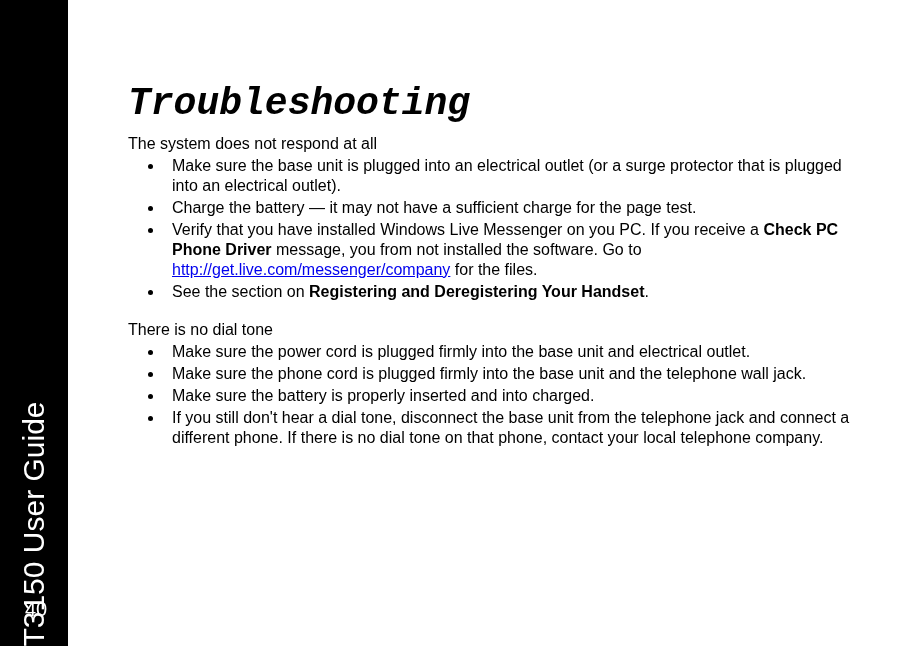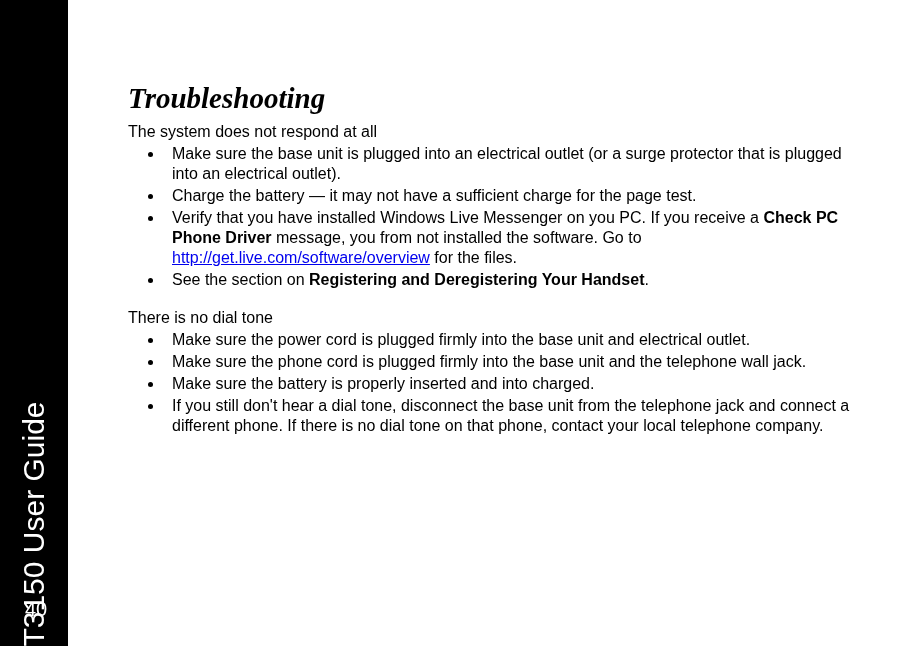--- a/index.html
+++ b/index.html
@@ -41,25 +41,25 @@
   }
   .content {
     position: absolute;
     left: 128px;
     top: 80px;
     width: 740px;
     font-size: 16px;
     line-height: 1.25;
   }
   .title {
-    font-size: 29px;
+    font-size: 38px;
     font-weight: bold;
     font-style: italic;
     margin: 0 0 6px 0;
-    font-family: Liberation Serif, serif;
+    font-family: Liberation Mono, monospace;
   }
   .intro {
     margin: 0 0 16px 0;
   }
   .section-heading {
     font-weight: normal;
     margin: 0 0 2px 0;
   }
   ul.bullets {
     margin: 0 0 18px 0;
@@ -84,21 +84,21 @@
   <div class="page-number">40</div>
 </div>
 
 <div class="content">
   <h1 class="title">Troubleshooting</h1>
 
   <p class="section-heading">The system does not respond at all</p>
   <ul class="bullets">
     <li><span>Make sure the base unit is plugged into an electrical outlet (or a surge protector that is plugged into an electrical outlet).</span></li>
     <li><span>Charge the battery — it may not have a sufficient charge for the page test.</span></li>
-    <li><span>Verify that you have installed Windows Live Messenger on you PC. If you receive a </span><span class="bold">Check PC Phone Driver</span><span> message, you from not installed the software. Go to </span><span class="link">http://get.live.com/software/overview</span><span> for the files.</span></li>
+    <li><span>Verify that you have installed Windows Live Messenger on you PC. If you receive a </span><span class="bold">Check PC Phone Driver</span><span> message, you from not installed the software. Go to </span><span class="link">http://get.live.com/messenger/company</span><span> for the files.</span></li>
     <li><span>See the section on </span><span class="bold">Registering and Deregistering Your Handset</span><span>.</span></li>
   </ul>
 
   <p class="section-heading">There is no dial tone</p>
   <ul class="bullets">
     <li><span>Make sure the power cord is plugged firmly into the base unit and electrical outlet.</span></li>
     <li><span>Make sure the phone cord is plugged firmly into the base unit and the telephone wall jack.</span></li>
     <li><span>Make sure the battery is properly inserted and into charged.</span></li>
     <li><span>If you still don't hear a dial tone, disconnect the base unit from the telephone jack and connect a different phone. If there is no dial tone on that phone, contact your local telephone company.</span></li>
   </ul>

